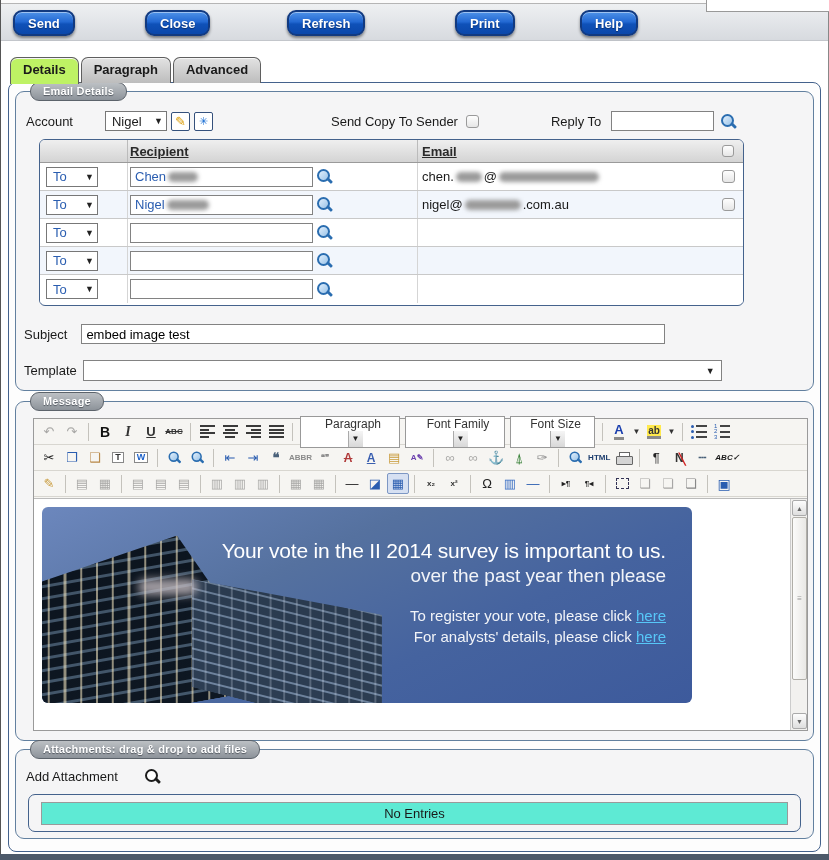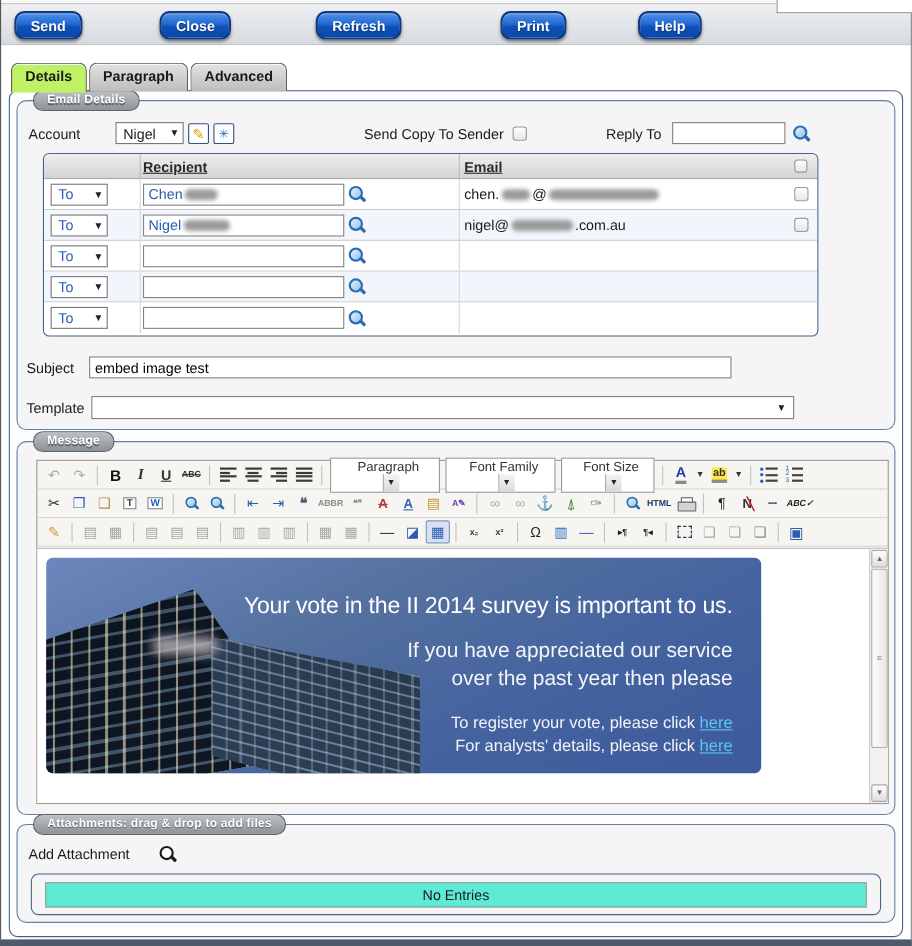--- a/index.html
+++ b/index.html
@@ -623,21 +623,20 @@
             </span>
           </div>
         </div>
       <div class="content-area">
         <div class="banner">
           <div class="bldg1"></div>
           <div class="bldg2"></div>
           <div class="cloud"></div>
           <div class="banner-text">
             <div class="bh">Your vote in the II 2014 survey is important to us.</div>
-            <div class="bl bl-first">If you have appreciated our service</div>
             <div class="bl">over the past year then please</div>
             <div class="cta cta-first">
               <span>To register your vote, please click</span>
               <a id="ctaLink1" style="color: rgb(87, 199, 248);">here</a>
             </div>
             <div class="cta">
               <span>For analysts' details, please click</span>
               <a id="ctaLink2" style="color: rgb(87, 199, 248);">here</a>
             </div>
           </div>

